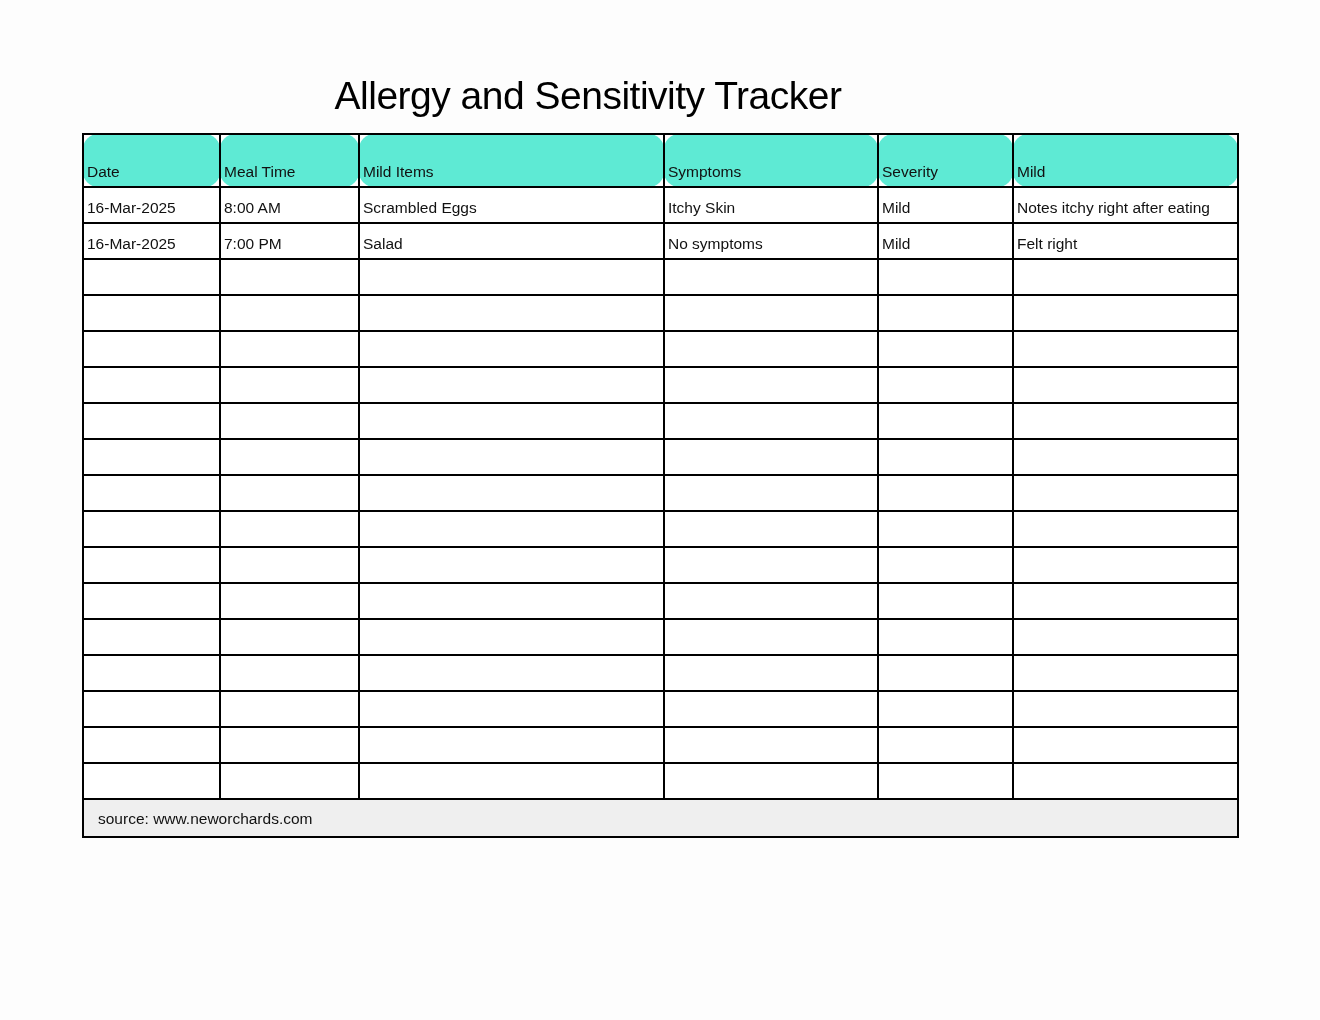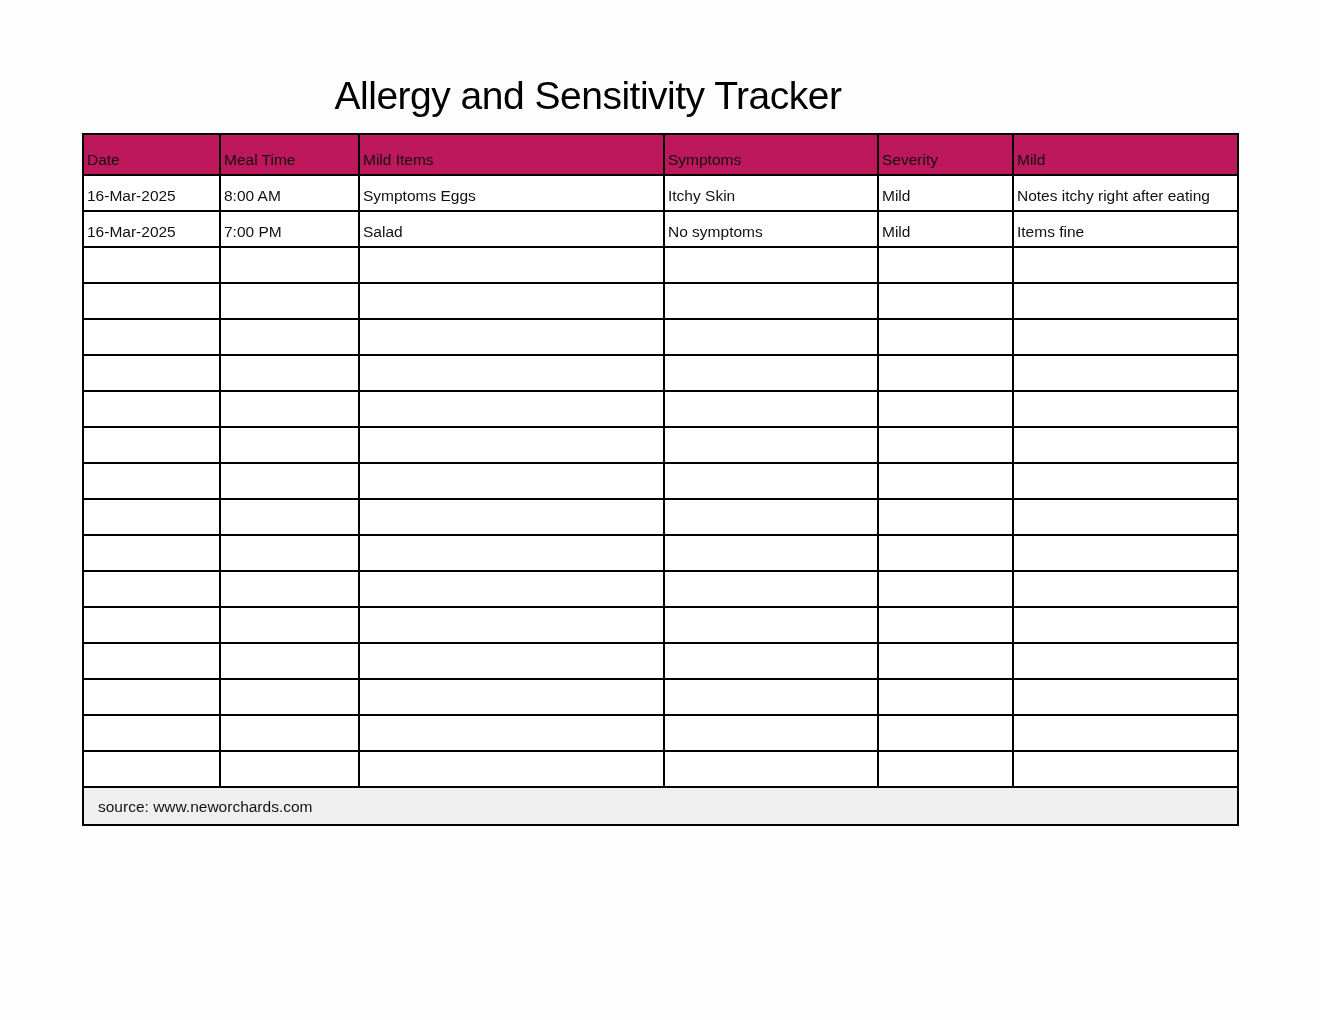--- a/index.html
+++ b/index.html
@@ -38,22 +38,23 @@
     font-size: 15.5px;
     font-weight: 400;
     text-align: left;
     vertical-align: bottom;
     padding: 2px 4px 5px 3px;
     line-height: 19px;
     overflow: hidden;
     white-space: nowrap;
   }
   .tracker-table thead th {
-    background: #be185d;
-    height: 41px;
+    background: #5eead4;
+    height: 53px;
+    border-radius: 15px;
   }
   .tracker-table tbody td {
     background: #ffffff;
     height: 36px;
   }
   .tracker-table tfoot td {
     background: #efefef;
     height: 38px;
     vertical-align: middle;
     padding: 0 4px 0 14px;
@@ -80,32 +81,32 @@
       <th>Mild Items</th>
       <th>Symptoms</th>
       <th>Severity</th>
       <th>Mild</th>
     </tr>
   </thead>
   <tbody>
     <tr>
       <td>16-Mar-2025</td>
       <td>8:00 AM</td>
-      <td>Symptoms Eggs</td>
+      <td>Scrambled Eggs</td>
       <td>Itchy Skin</td>
       <td>Mild</td>
       <td>Notes itchy right after eating</td>
     </tr>
     <tr>
       <td>16-Mar-2025</td>
       <td>7:00 PM</td>
       <td>Salad</td>
       <td>No symptoms</td>
       <td>Mild</td>
-      <td>Items fine</td>
+      <td>Felt right</td>
     </tr>
   </tbody>
   <tbody>
       <tr>
         <td></td>
         <td></td>
         <td></td>
         <td></td>
         <td></td>
         <td></td>

